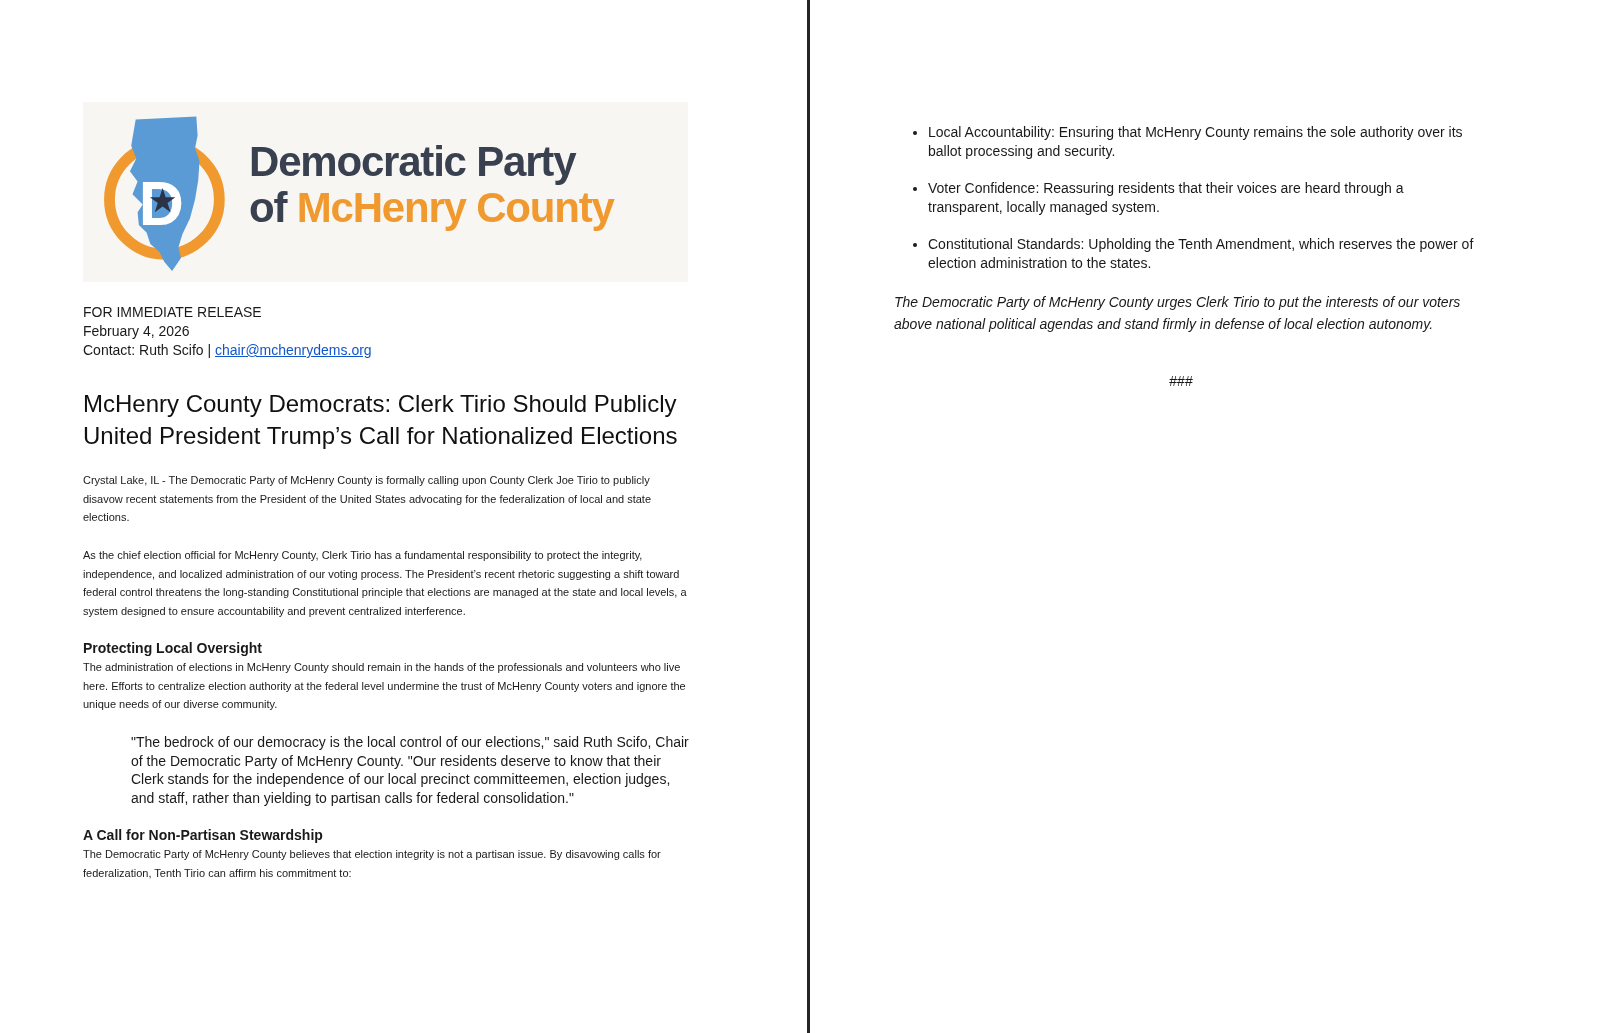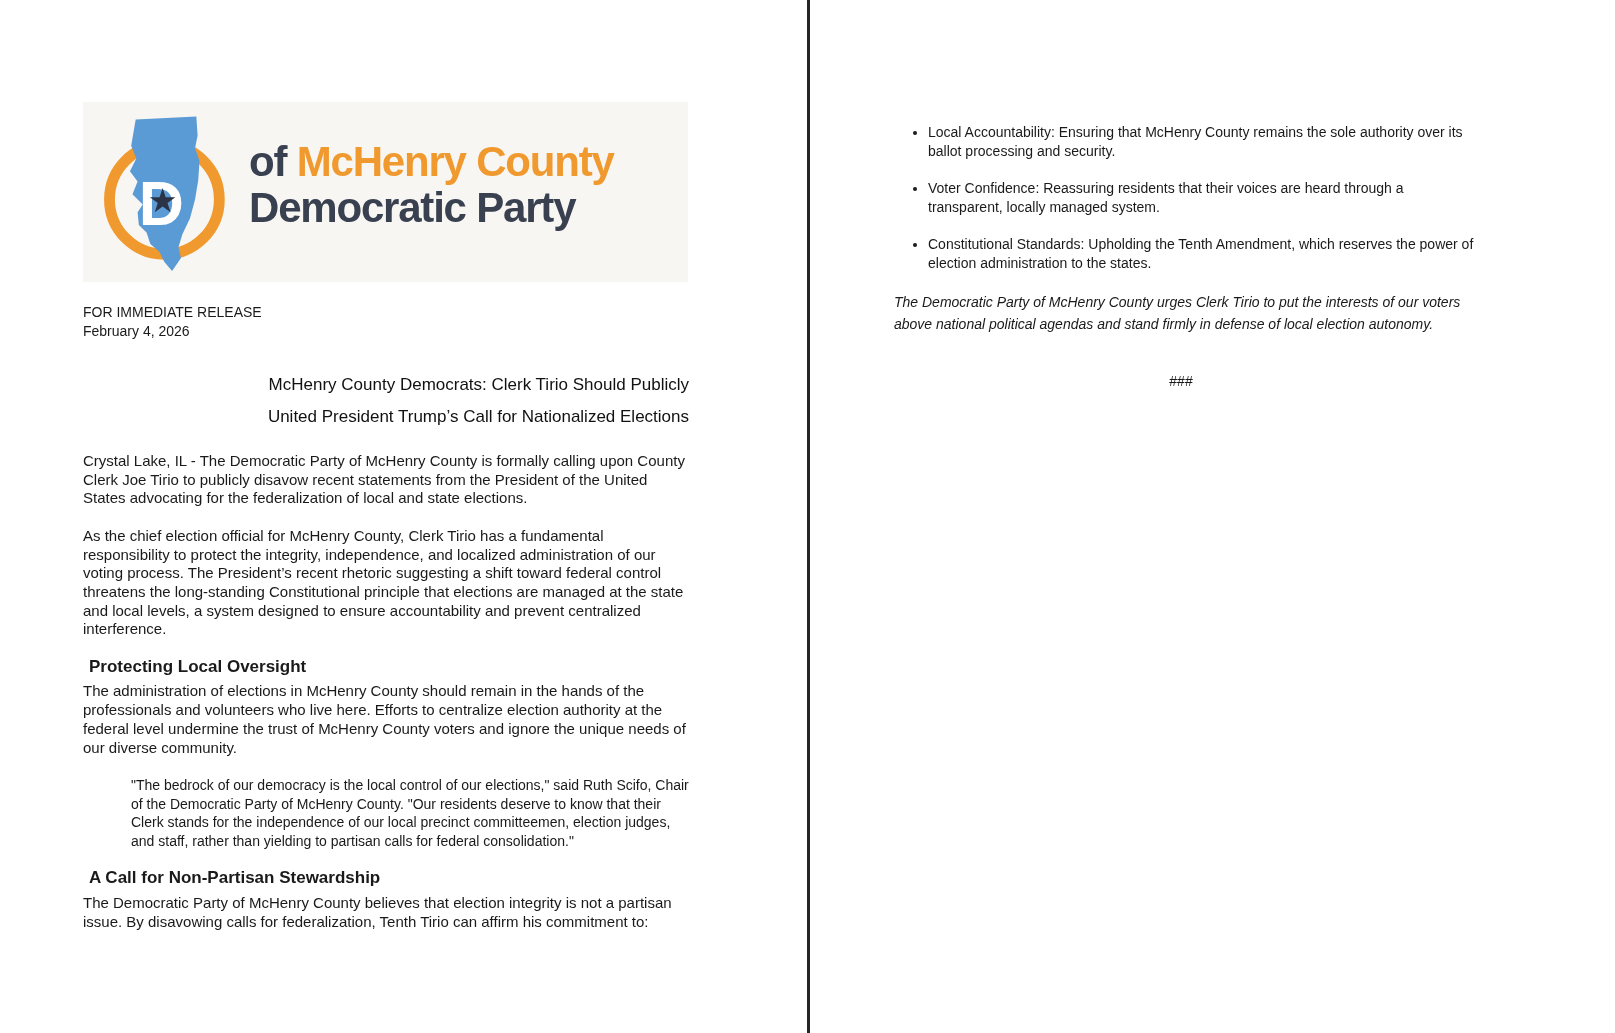--- a/index.html
+++ b/index.html
@@ -18,25 +18,25 @@
   .logo-text { margin:37px 0 0 12px; }
   .logo-line { font-size:42px; font-weight:700; letter-spacing:-1.2px; line-height:46px; color:#394150; white-space:nowrap; }
   .orange-text { color:#f0992e; }
 
   
   .release { margin-top:21px; font-size:14px; line-height:19px; color:#1a1a1a; }
   .release p { margin:0; }
   a.email { color:#1155cc; text-decoration:underline; cursor:pointer; }
 
   
-  .title { margin:28px 0 20px 0; font-size:17px; font-weight:400; line-height:31.5px; text-align:right; color:#111111; }
+  .title { margin:28px 0 20px 0; font-size:24px; font-weight:400; line-height:31.5px; text-align:left; color:#111111; }
 
   
-  .b  { font-size:15px; line-height:18.7px; margin:0 0 18.7px 0; }
-  .sec { font-size:17px; line-height:18.7px; margin:6px; font-weight:700; }
+  .b  { font-size:11px; line-height:18.7px; margin:0 0 18.7px 0; }
+  .sec { font-size:14px; line-height:18.7px; margin:0; font-weight:700; }
   .quote { font-size:14px; line-height:18.7px; margin:0 0 18.7px 48px; }
 
   
   .commitments { margin:106px 0 0 0; padding:0 0 0 50px; list-style:disc; }
   .commitments li { font-size:14px; line-height:18.7px; margin:0 0 18.7px 0; max-width:548px; }
   .closing { font-size:14px; line-height:22px; margin:2px 0 0 16px;font-style:italic; }
   .end-mark { margin-top:38px; font-size:14px; text-align:center; }
 </style>
 </head>
 <body>
@@ -48,28 +48,29 @@
     <div class="logo-block">
       <svg class="logo-mark" viewBox="0 0 205 260">
         <circle cx="100" cy="140" r="86" fill="none" stroke-width="17" stroke="#f0992e"></circle>
         <path d="M 55,15 L 150,10 L 152,40 L 148,60 L 155,80 L 153,110 L 148,140 L 140,170
                  L 128,195 L 122,215 L 126,232 L 112,252 L 100,238 L 92,222 L 78,210 L 72,192
                  L 60,180 L 58,160 L 66,148 L 50,132 L 58,112 L 46,96 L 56,76 L 48,56 Z" fill="#5b9bd5"></path>
         <text x="60" y="180" font-size="98" font-weight="bold" font-family="Liberation Sans, sans-serif" fill="#ffffff">D</text>
         <text x="74" y="160" font-size="52" font-family="DejaVu Sans, sans-serif" fill="#2b3346">★</text>
       </svg>
       <div class="logo-text">
+        <div class="logo-line">Democratic Party</div>
         <div class="logo-line"><span>of </span><span class="orange-text">McHenry County</span></div>
-        <div class="logo-line">Democratic Party</div>
       </div>
     </div>
 
     <div class="release">
       <p>FOR IMMEDIATE RELEASE</p>
       <p>February 4, 2026</p>
+      <p><span>Contact: Ruth Scifo | </span><a class="email">chair@mchenrydems.org</a></p>
     </div>
 
     <h1 class="title"><span>McHenry County Democrats: Clerk Tirio Should Publicly</span><br><span>United President Trump’s Call for Nationalized Elections</span></h1>
 
     <p class="b">Crystal Lake, IL - The Democratic Party of McHenry County is formally calling upon County Clerk Joe Tirio to publicly disavow recent statements from the President of the United States advocating for the federalization of local and state elections.</p>
     <p class="b">As the chief election official for McHenry County, Clerk Tirio has a fundamental responsibility to protect the integrity, independence, and localized administration of our voting process. The President’s recent rhetoric suggesting a shift toward federal control threatens the long-standing Constitutional principle that elections are managed at the state and local levels, a system designed to ensure accountability and prevent centralized interference.</p>
 
     <h2 class="sec">Protecting Local Oversight</h2>
     <p class="b">The administration of elections in McHenry County should remain in the hands of the professionals and volunteers who live here. Efforts to centralize election authority at the federal level undermine the trust of McHenry County voters and ignore the unique needs of our diverse community.</p>
 

